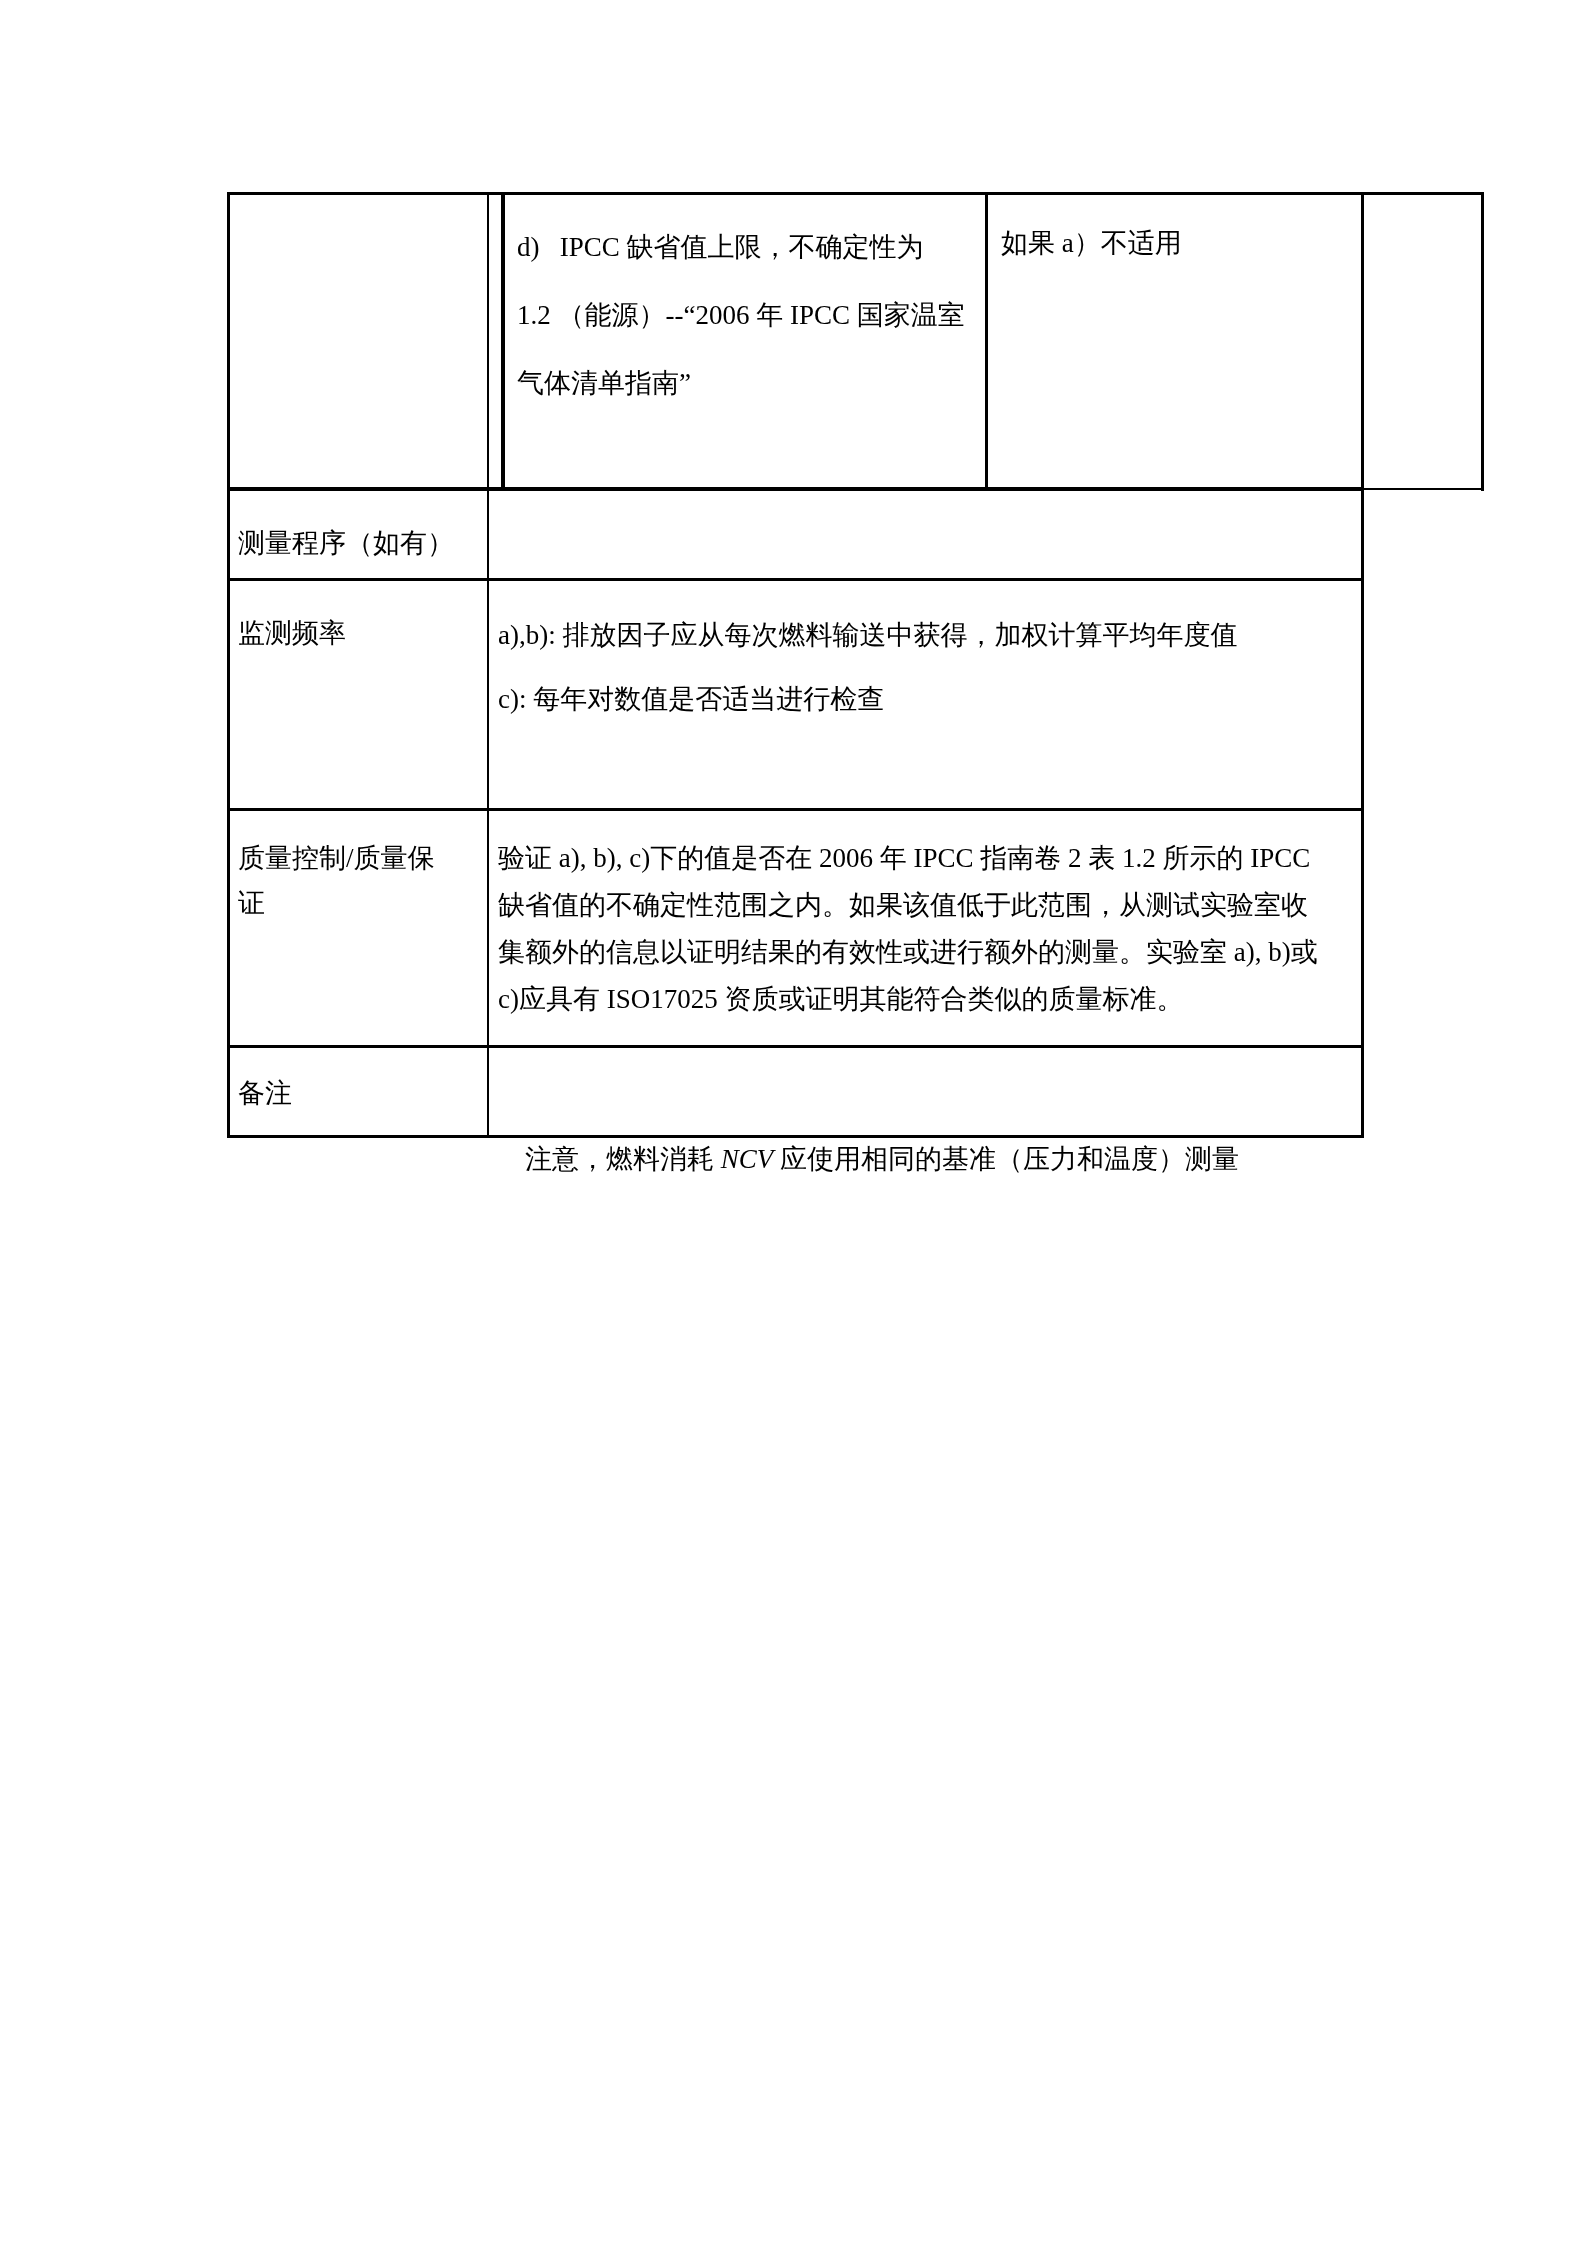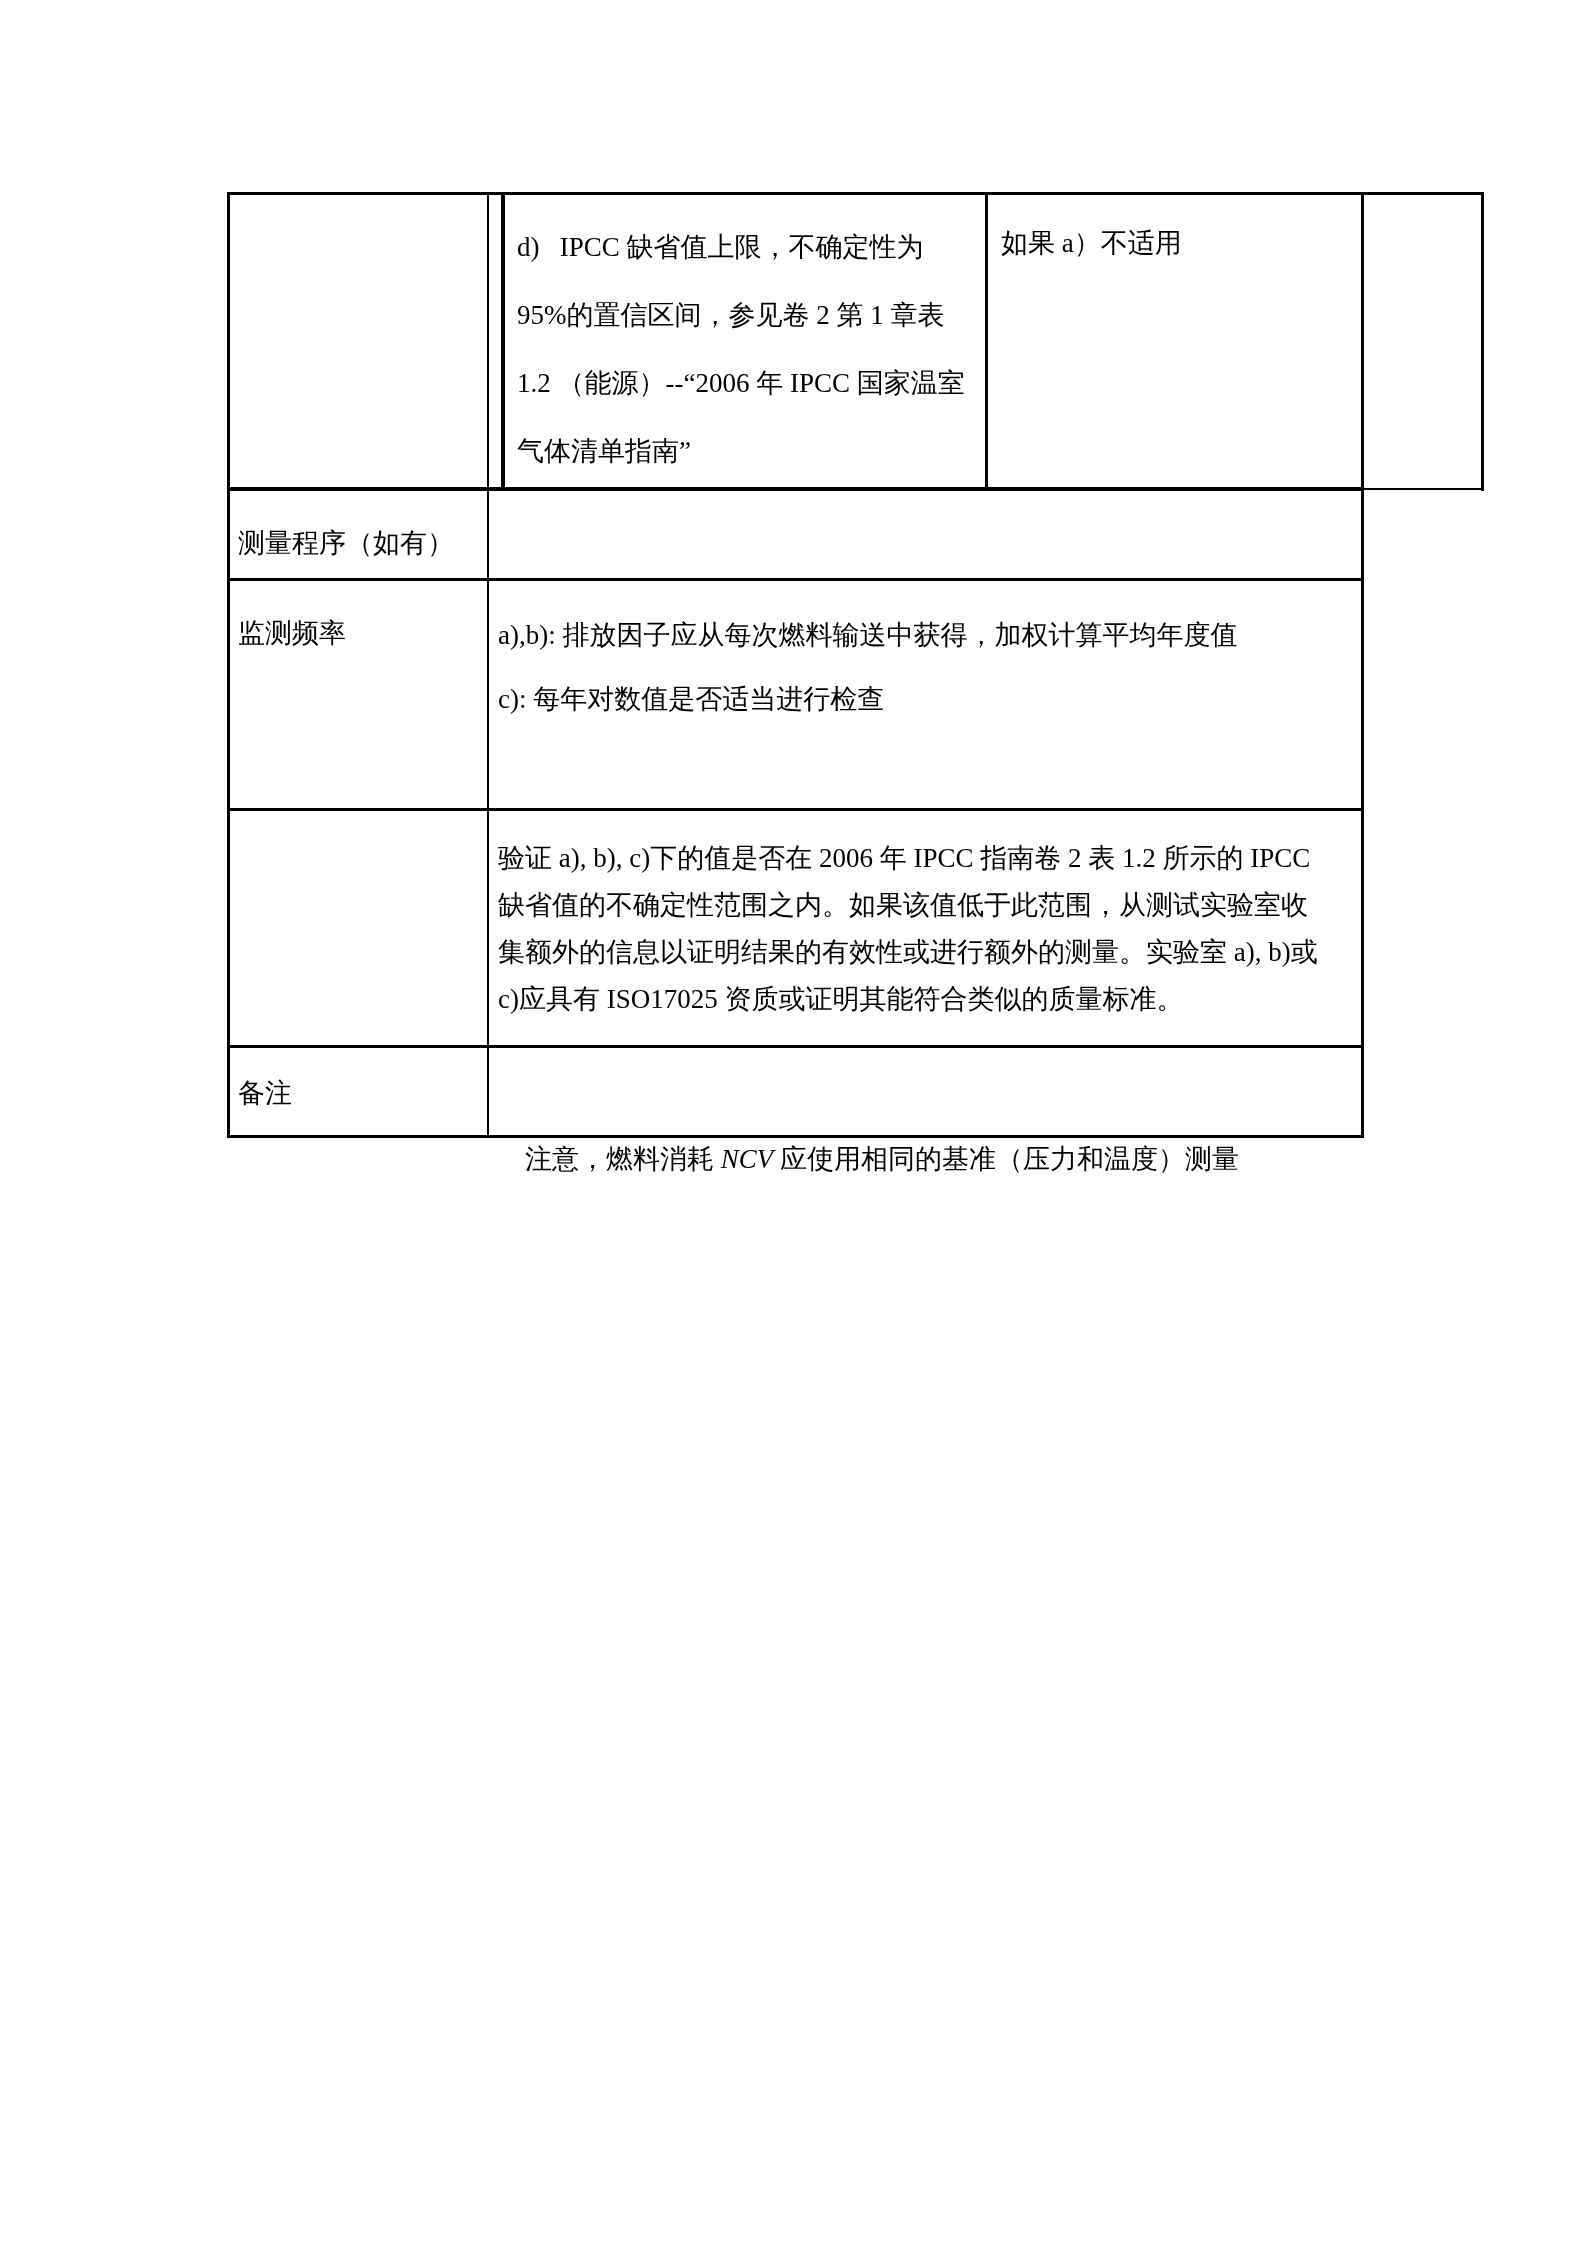--- a/index.html
+++ b/index.html
@@ -45,35 +45,35 @@
   <div class="ln" style="left:227px; top:1135px; width:1137px; height:3px;"></div>
   <div class="ln" style="left:227px; top:192px; width:3px; height:946px;"></div>
   <div class="ln" style="left:487px; top:192px; width:2px; height:946px;"></div>
   <div class="ln" style="left:501px; top:192px; width:4px; height:299px;"></div>
   <div class="ln" style="left:985px; top:192px; width:3px; height:299px;"></div>
   <div class="ln" style="left:1361px; top:192px; width:3px; height:946px;"></div>
   <div class="ln" style="left:1481px; top:192px; width:3px; height:299px;"></div>
 
   <div class="txt" style="left:517px; top:213px; line-height:68px;">
       <div class="tline">d)   IPCC 缺省值上限，不确定性为</div>
-      <div class="tline">95%的置信区间，参见卷 2 第 1 章表</div>
       <div class="tline">1.2 （能源）--“2006 年 IPCC 国家温室</div>
       <div class="tline">气体清单指南”</div>
     </div>
 
   <div class="txt nowrap" style="left:1001px; top:212px; line-height:62px;">如果 a）不适用</div>
 
   <div class="txt nowrap" style="left:238px; top:510px; line-height:66px;text-align:right;">测量程序（如有）</div>
 
   <div class="txt nowrap" style="left:238px; top:601px; line-height:64px;">监测频率</div>
   <div class="txt" style="left:498px; top:603px; line-height:64px;">
       <div class="tline">a),b): 排放因子应从每次燃料输送中获得，加权计算平均年度值</div>
       <div class="tline">c): 每年对数值是否适当进行检查</div>
     </div>
 
+  <div class="txt wraplabel" style="left:238px; top:836px; line-height:45px; width:212px;">质量控制/质量保证</div>
   <div class="txt" style="left:498px; top:835px; line-height:47px;">
       <div class="tline">验证 a), b), c)下的值是否在 2006 年 IPCC 指南卷 2 表 1.2 所示的 IPCC</div>
       <div class="tline">缺省值的不确定性范围之内。如果该值低于此范围，从测试实验室收</div>
       <div class="tline">集额外的信息以证明结果的有效性或进行额外的测量。实验室 a), b)或</div>
       <div class="tline">c)应具有 ISO17025 资质或证明其能符合类似的质量标准。</div>
     </div>
 
   <div class="txt nowrap" style="left:238px; top:1060px; line-height:66px;">备注</div>
   <div class="txt nowrap" style="left:498px; top:1060px; line-height:66px;">
     <span>注意，燃料消耗 </span><span class="it">NCV</span><span> 应使用相同的基准（压力和温度）测量</span>

